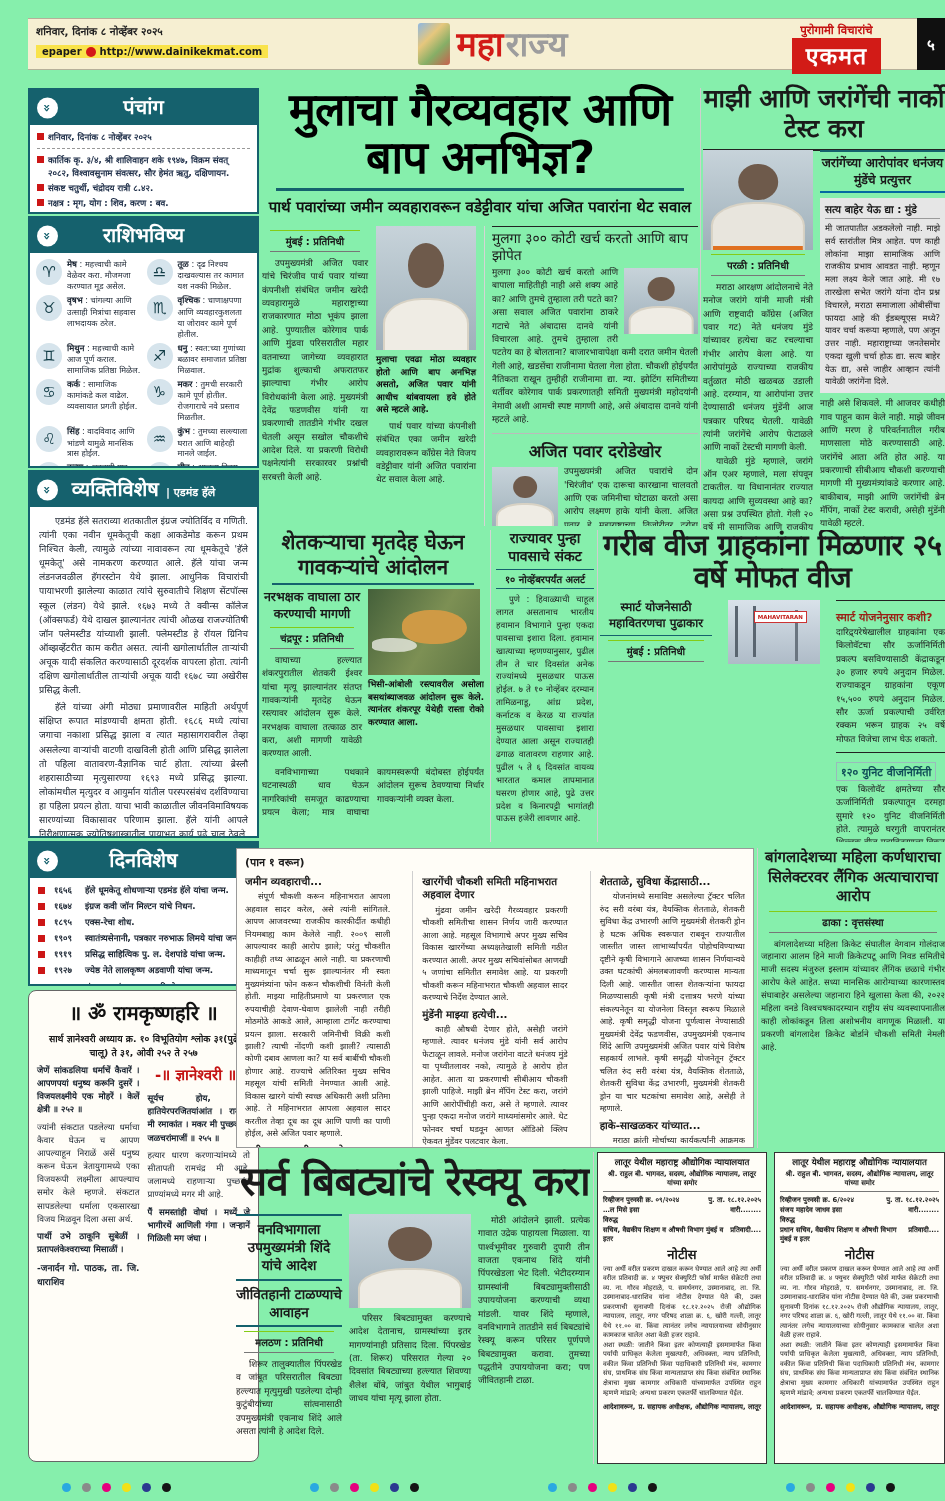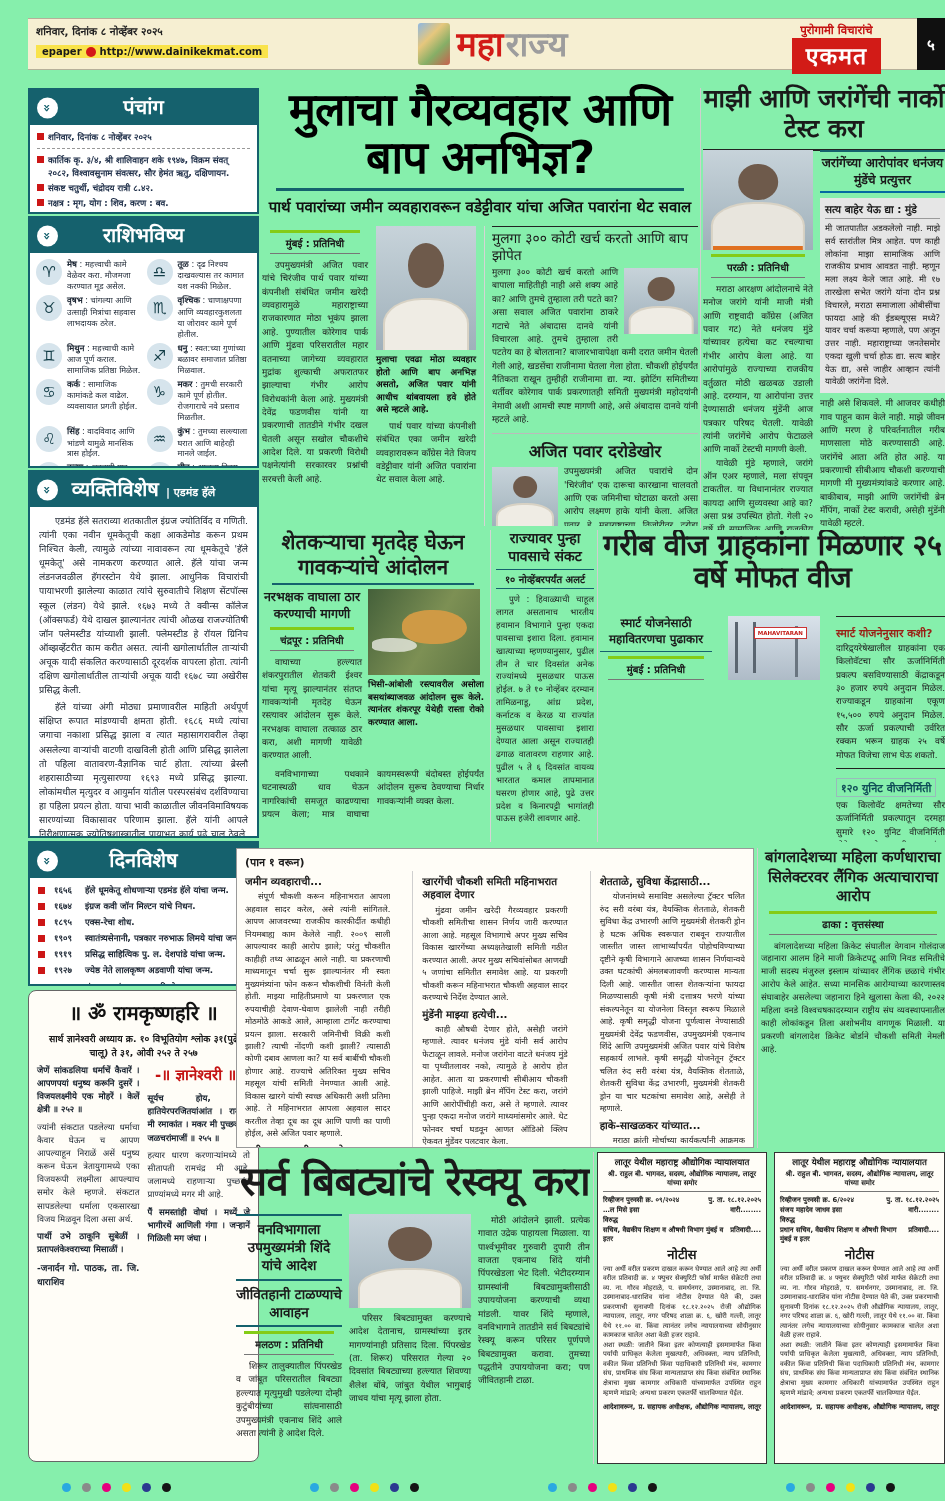--- a/index.html
+++ b/index.html
@@ -48,21 +48,21 @@
   .ad-title{text-align:center;font-size:20px;font-weight:800;color:#111;}
   .ad-sub{text-align:center;font-size:9.3px;font-weight:bold;margin:6px 2px 4px;line-height:1.5;}
   .ad-cols{display:flex;gap:8px;margin-top:4px;}
   .ad-col{flex:1;font-size:8.5px;line-height:1.55;text-align:justify;color:#18222e;}
   .ad-logo{color:#c41212;font-weight:800;font-size:15px;text-align:center;margin-bottom:5px;}
   .ad-verse{font-weight:bold;margin-bottom:4px;}
   .ad-par{margin-bottom:4px;}
   .ad-credit{font-weight:bold;font-size:9px;margin-top:6px;}
 
   
-  .byline{display:block;text-align:center;font-weight:bold;font-size:10px;padding:3px 0;border-top:3px solid #84cc16;border-bottom:1px solid #777;margin:4px 8px 5px;}
+  .byline{display:block;text-align:center;font-weight:bold;font-size:10px;padding:3px 0;border-top:1px solid #84cc16;border-bottom:1px solid #777;margin:4px 8px 5px;}
   .bt{font-size:8.8px;line-height:1.52;text-align:justify;color:#1b1b1b;}
   .bt.ind{text-indent:13px;}
   .caption{font-size:8.7px;line-height:1.45;text-align:justify;font-weight:600;color:#111;margin-top:3px;}
   .photo{position:relative;background:linear-gradient(180deg,#c7d3da,#9fb0ba);overflow:hidden;}
   .photo.person::before{content:"";position:absolute;top:14%;left:50%;transform:translateX(-50%);width:36%;height:36%;background:#6e5a4b;border-radius:50%;}
   .photo.person::after{content:"";position:absolute;bottom:-2%;left:50%;transform:translateX(-50%);width:82%;height:42%;background:#efece4;border-radius:45% 45% 0 0;box-shadow:0 0 0 2px #d8d2c4;}
   .photo.saffron::after{background:#e8e5dd;border-bottom:6px solid #e07020;}
   .photo.leopard{background:linear-gradient(120deg,#44603a,#7d9054 55%,#5c7443);}
   .photo.leopard::before{content:"";position:absolute;top:24%;left:30%;width:58%;height:40%;background:#cf9a45;border-radius:50% 60% 55% 50%;box-shadow:-40px 18px 0 -10px rgba(240,240,235,.75);}
   .photo.power-ph{background:linear-gradient(180deg,#d9e2ea,#aebbc7);}
@@ -106,21 +106,21 @@
   .f-c1{flex:0 0 100px;}
   .f-sub{font-size:12.5px;font-weight:800;text-align:center;line-height:1.35;}
   .leopard-ph{width:112px;height:86px;}
   .f-body2{margin-top:5px;column-count:2;column-gap:8px;}
   .rain{position:absolute;left:490px;top:530px;width:104px;height:312px;overflow:hidden;border-left:1px solid #d5d5d5;padding-left:5px;}
   .rain h3{font-size:14px;font-weight:800;text-align:center;line-height:1.25;}
   .rain-sub{font-size:10px;font-weight:bold;text-align:center;border-top:1.5px solid #15616d;border-bottom:1.5px solid #15616d;padding:2px 0;margin:4px 0;}
   .rain .bt{font-size:8.5px;}
   .power{position:absolute;left:600px;top:530px;width:345px;height:312px;overflow:hidden;}
   .power h2{font-size:29px;font-weight:800;text-align:center;line-height:1.1;letter-spacing:-.5px;}
-  .pw-row{display:flex;gap:16px;margin-top:22px;}
+  .pw-row{display:flex;gap:16px;margin-top:6px;}
   .pw-c1{flex:0 0 112px;}
   .pw-c2{flex:0 0 92px;}
   .pw-c3{flex:1;}
   .pw-sub{font-size:11.8px;font-weight:800;text-align:center;border-bottom:1.5px solid #15616d;padding-bottom:3px;margin-bottom:2px;line-height:1.35;}
   .pw-box{border-top:1.5px solid #222;margin-bottom:6px;padding-top:8px;}
   .pw-b1t{font-size:11px;font-weight:800;color:#9a1f14;margin-bottom:2px;}
   .pw-b2t{font-size:11px;font-weight:800;color:#0f4d57;margin-bottom:2px;border:1px solid #9bb;display:inline-block;padding:1px 4px;}
   .power-photo{width:100%;height:64px;}
 
   

